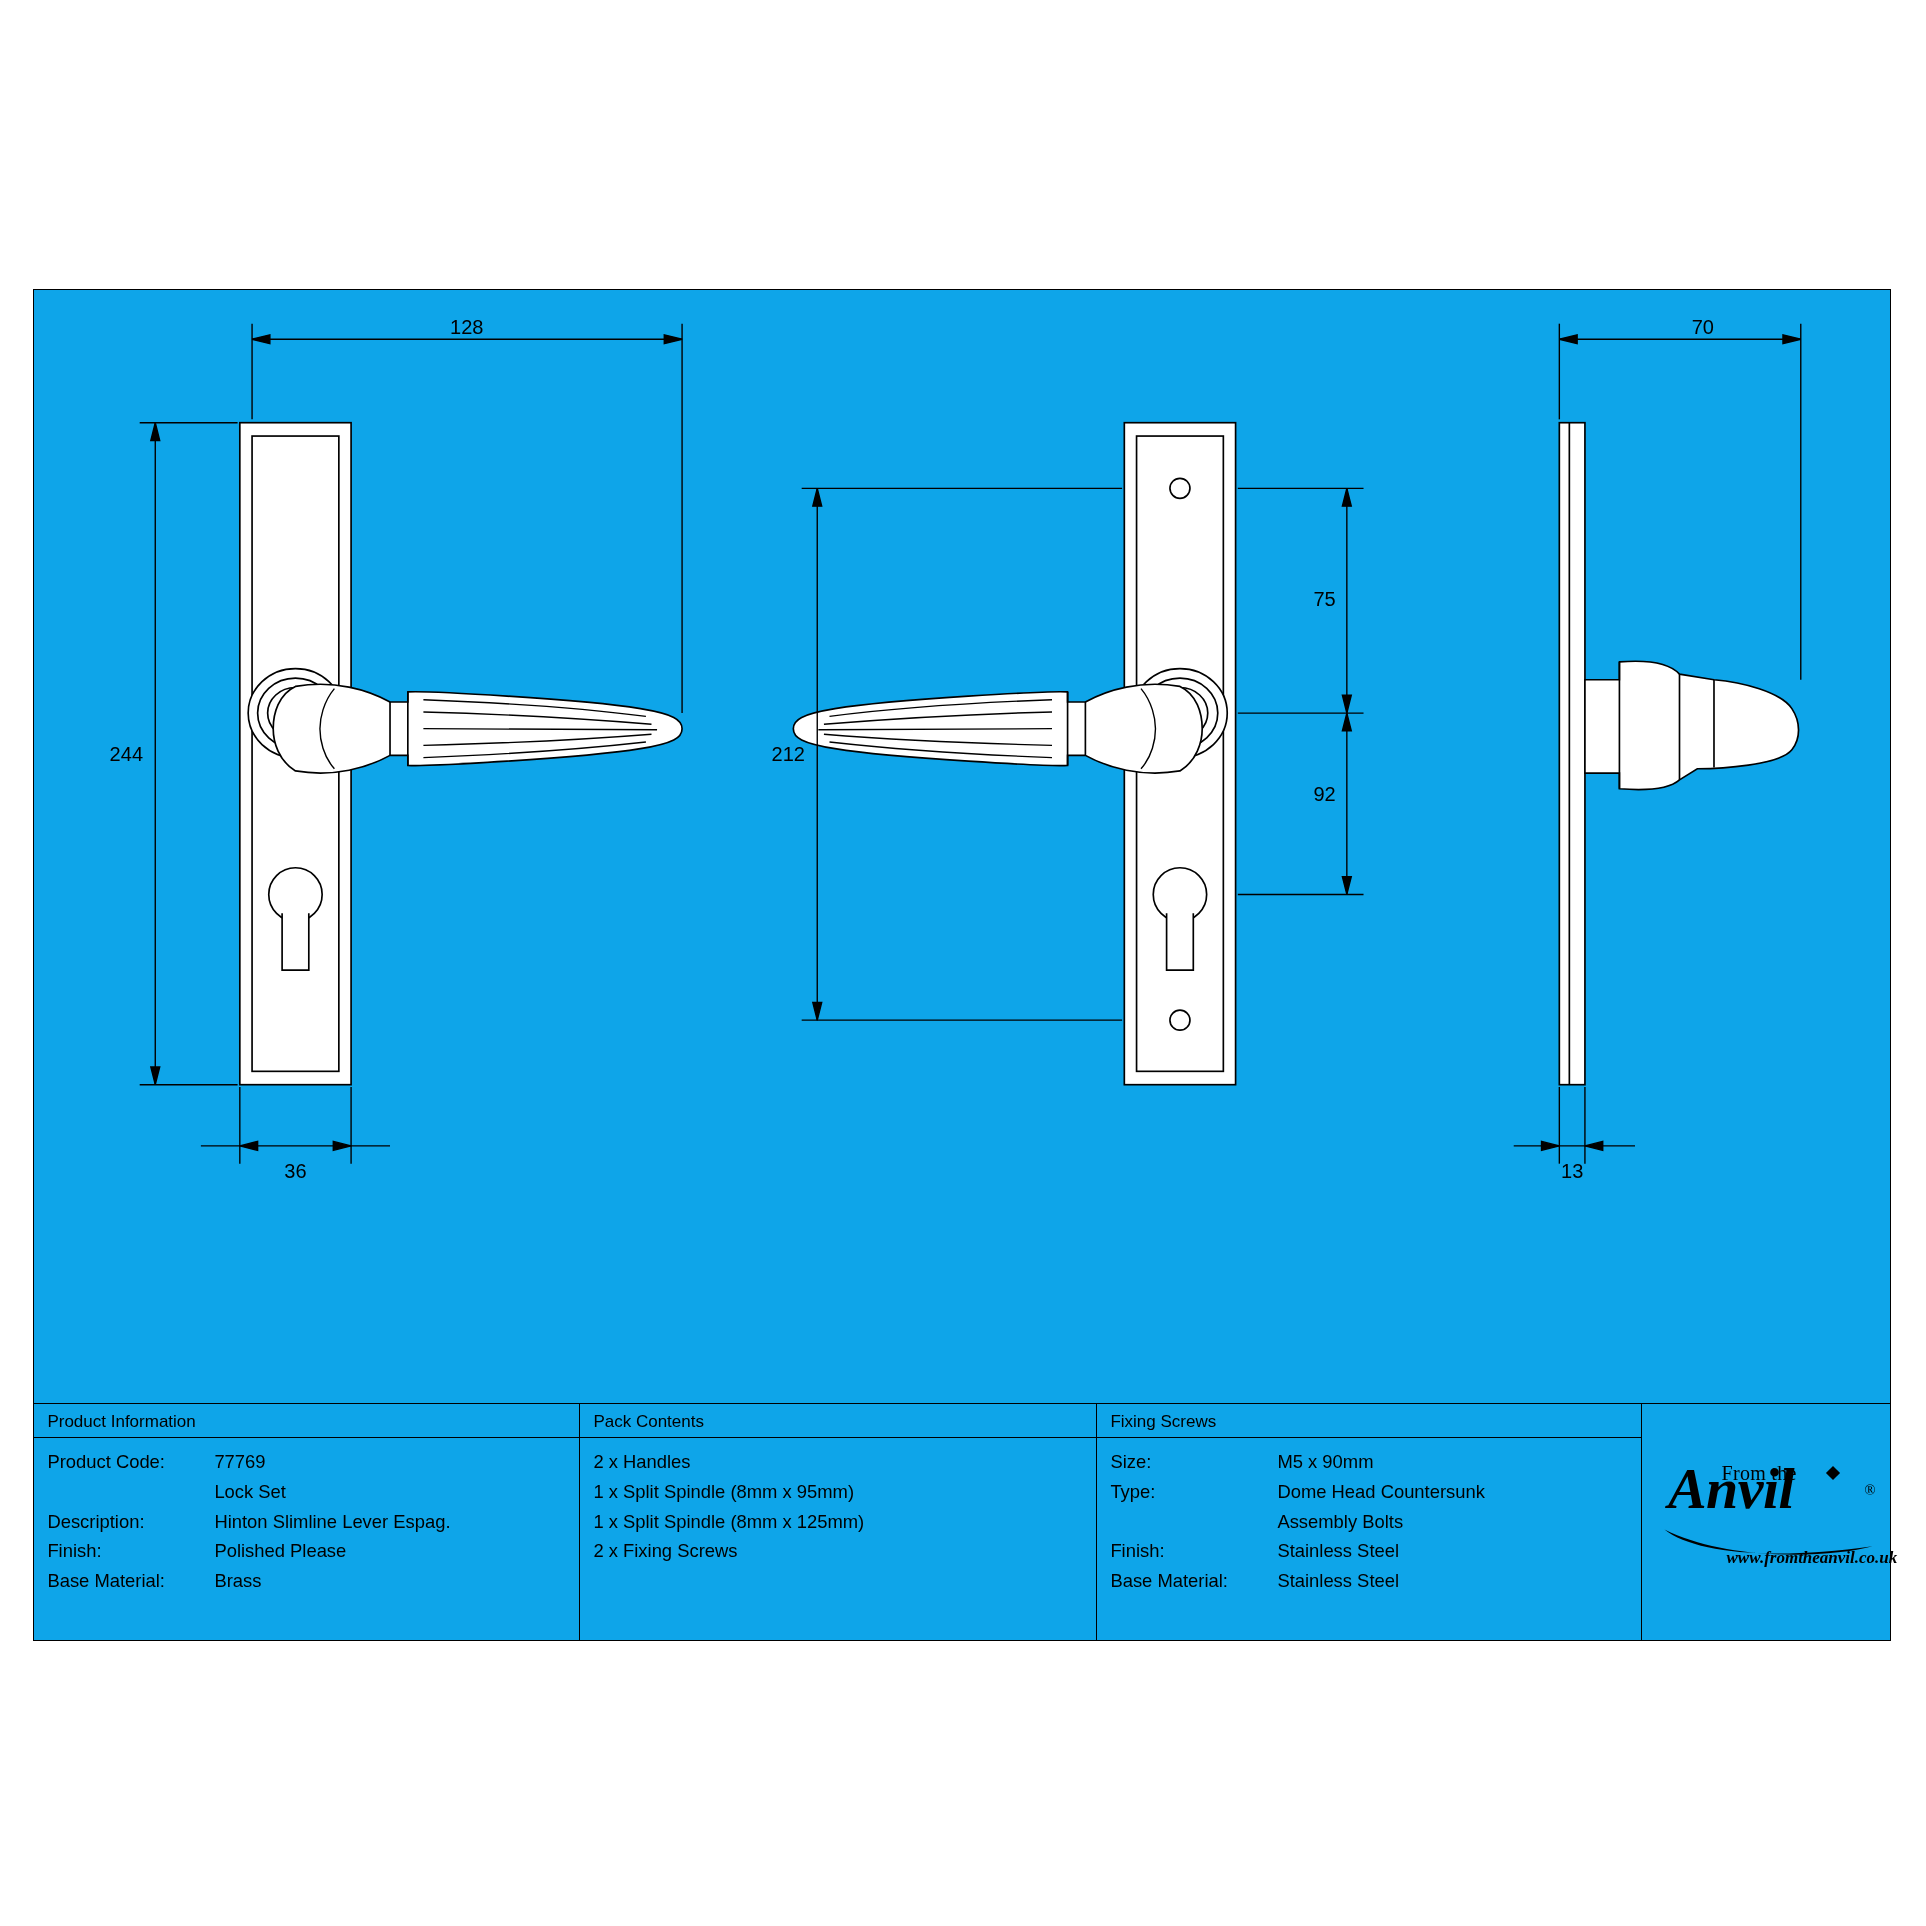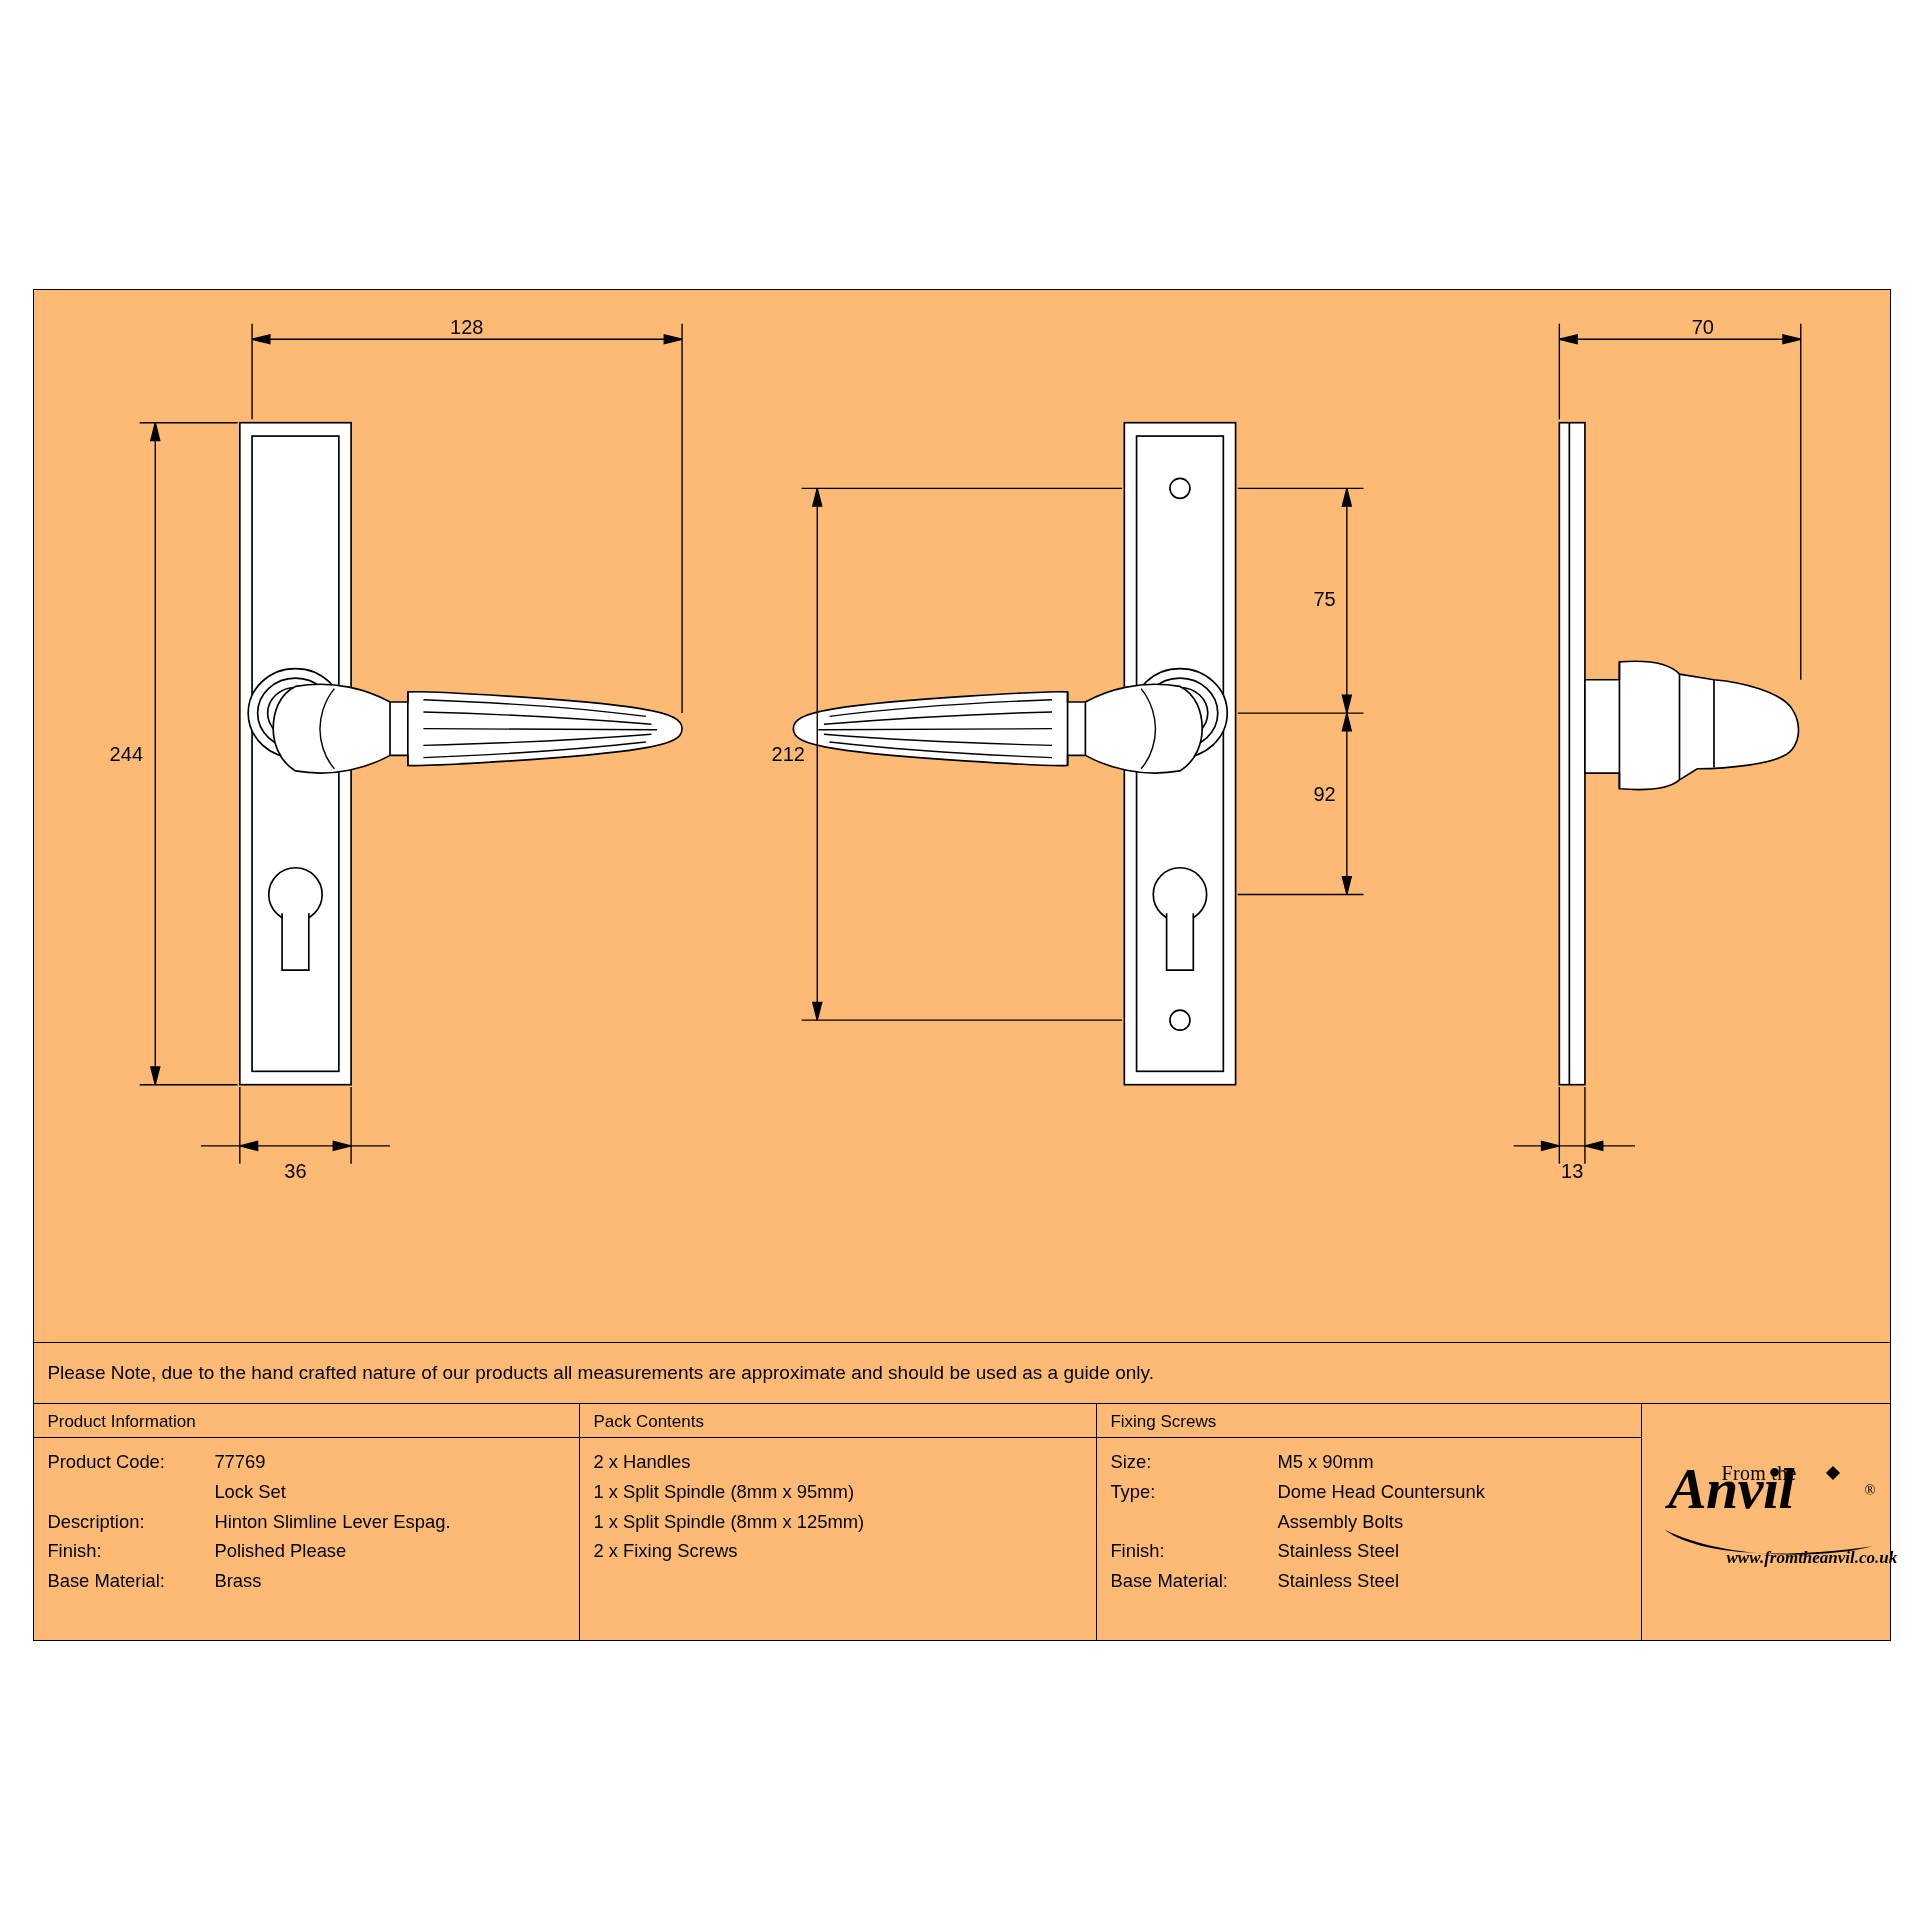--- a/index.html
+++ b/index.html
@@ -15,21 +15,21 @@
     overflow: hidden;
   }
   .sheet {
     position: absolute;
     left: 33px;
     top: 289px;
     width: 1858px;
     height: 1352px;
     border: 1.7px solid #000;
     box-sizing: border-box;
-    background: #fdba74;
+    background: #0ea5e9;
   }
   .drawing-area {
     position: absolute;
     left: 0;
     top: 0;
     width: 100%;
     height: 1052px;
   }
   svg.draw {
     position: absolute;
@@ -334,23 +334,20 @@
         <line x1="2788" y1="1432" x2="2788" y2="1570"></line>
         <line x1="2660" y1="1538" x2="2878" y2="1538"></line>
         <path d="M 2742 1538 L 2710 1530 L 2710 1546 Z"></path>
         <path d="M 2788 1538 L 2820 1530 L 2820 1546 Z"></path>
       </g>
       <text x="2765" y="1596" font-size="36" text-anchor="middle" fill="#000">13</text>
 
     </svg>
   </div>
 
-  <div class="note-row">
-    <span class="note-text">Please Note, due to the hand crafted nature of our products all measurements are approximate and should be used as a guide only.</span>
-  </div>
 
   <div class="info-row">
 
     <div class="col col-prod">
       <div class="col-head col-head-line">Product Information</div>
       <div class="col-body">
         <div class="kv">
           <span class="k">Product Code:</span>
           <span class="v">77769</span>
         </div>

